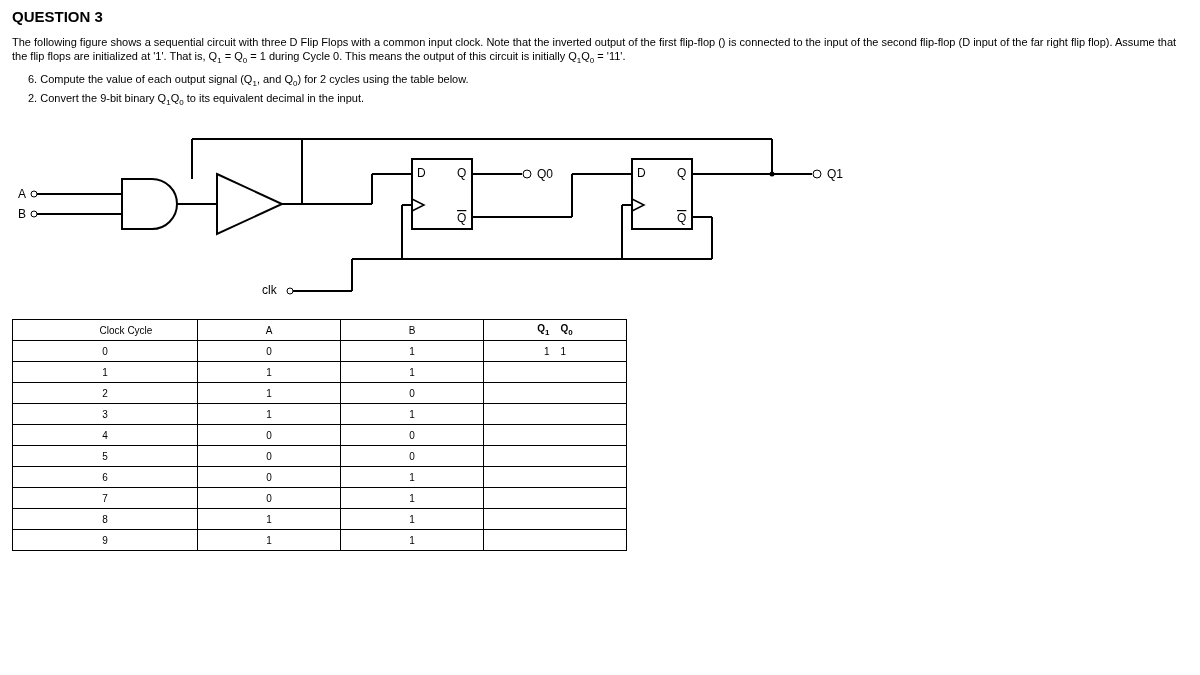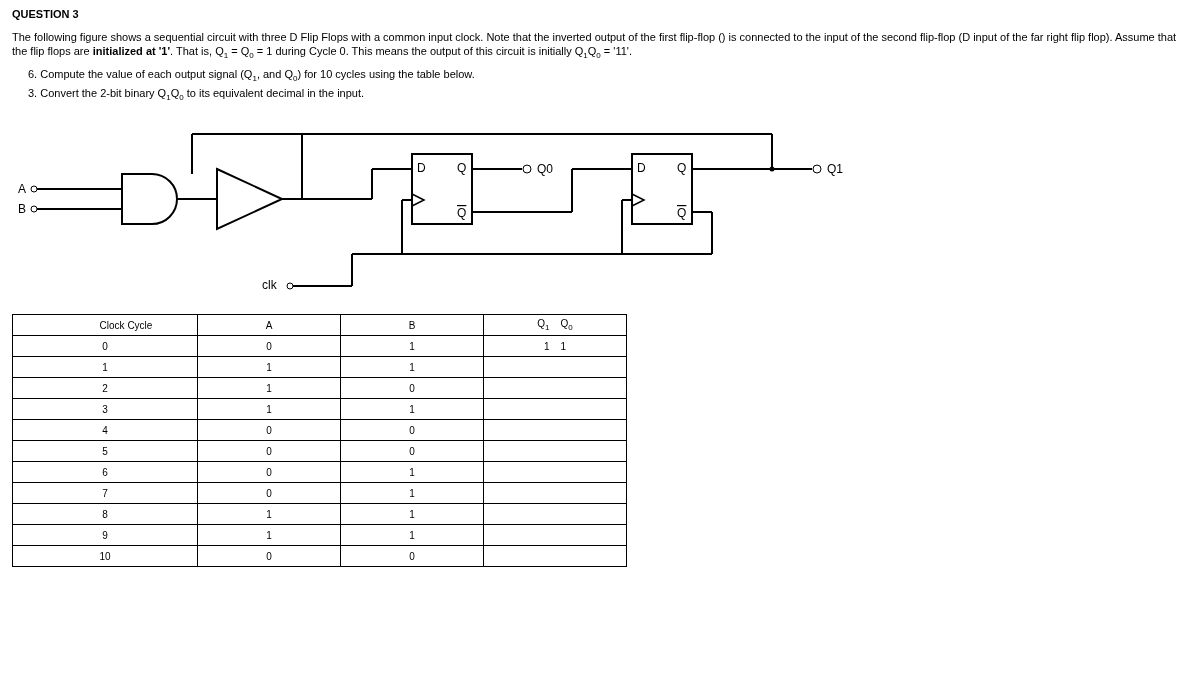--- a/index.html
+++ b/index.html
@@ -7,28 +7,28 @@
     font-size: 12px;
     margin: 0;
     padding: 8px 12px;
     background: #fff;
     color: #000;
     width: 1176px;
   }
   .q-title {
     font-weight: bold;
     margin-bottom: 10px;
-    font-size: 11px;
+    font-size: 15px;
   }
   .desc {
     font-size: 11px;
     line-height: 1.3;
     margin-bottom: 6px;
   }
-  .bold { font-weight: bold; }
+  .bold { font-weight: normal; }
   .indent {
     margin-left: 16px;
     font-size: 11px;
     margin-bottom: 4px;
   }
   .circuit-area {
     position: relative;
     height: 200px;
     margin-top: 12px;
   }
@@ -41,39 +41,39 @@
   }
   td, th {
     border: 1px solid #000;
     padding: 2px 6px;
     text-align: center;
     height: 16px;
   }
   .col-cycle { width: 130px; padding-left: 48px; }
   .col-a { width: 130px; }
   .col-b { width: 130px; }
-  .col-q { width: 130px; }
+  .col-q { width: 130px; font-weight: bold; }
   .sub { font-size: 8px; vertical-align: sub; }
   svg { position: absolute; top: 0; left: 0; }
 </style>
 </head>
 <body>
 
 <div class="q-title">QUESTION 3</div>
 
 <div class="desc">
   <span>The following figure shows a sequential circuit with three D Flip Flops with a common input clock. Note that the inverted output of the first flip-flop () is connected to the input of the second flip-flop (D input of the far right flip flop). Assume that the flip flops are </span><span class="bold">initialized at '1'</span><span>. That is, Q</span><span class="sub">1</span><span> = Q</span><span class="sub">0</span><span> = 1 during Cycle 0. This means the output of this circuit is initially Q</span><span class="sub">1</span><span>Q</span><span class="sub">0</span><span> = '11'.</span>
 </div>
 
 <div class="indent">
-  <span>6. Compute the value of each output signal (Q</span><span class="sub">1</span><span>, and Q</span><span class="sub">0</span><span>) for 10 cycles using the table below.</span>
+  <span>6. Compute the value of each output signal (Q</span><span class="sub">1</span><span>, and Q</span><span class="sub">0</span><span>) for 2 cycles using the table below.</span>
 </div>
 
 <div class="indent">
-  <span>3. Convert the 2-bit binary Q</span><span class="sub">1</span><span>Q</span><span class="sub">0</span><span> to its equivalent decimal in the input.</span>
+  <span>2. Convert the 9-bit binary Q</span><span class="sub">1</span><span>Q</span><span class="sub">0</span><span> to its equivalent decimal in the input.</span>
 </div>
 
 <div class="circuit-area">
 <svg width="900" height="200" viewBox="0 0 900 200">
 
   <circle cx="22" cy="75" r="3" fill="none" stroke="#000"></circle>
   <text x="6" y="79" font-size="12">A</text>
   <circle cx="22" cy="95" r="3" fill="none" stroke="#000"></circle>
   <text x="6" y="99" font-size="12">B</text>
   <line x1="25" y1="75" x2="110" y2="75" stroke="#000" stroke-width="2"></line>
@@ -205,21 +205,15 @@
           <td>1</td>
           <td>1</td>
           <td><span></span><span></span></td>
         </tr>
   <tr>
           <td>9</td>
           <td>1</td>
           <td>1</td>
           <td><span></span><span></span></td>
         </tr>
-  <tr>
-          <td>10</td>
-          <td>0</td>
-          <td>0</td>
-          <td><span></span><span></span></td>
-        </tr>
 </tbody>
     </table>
 </div>
 
 </body></html>

